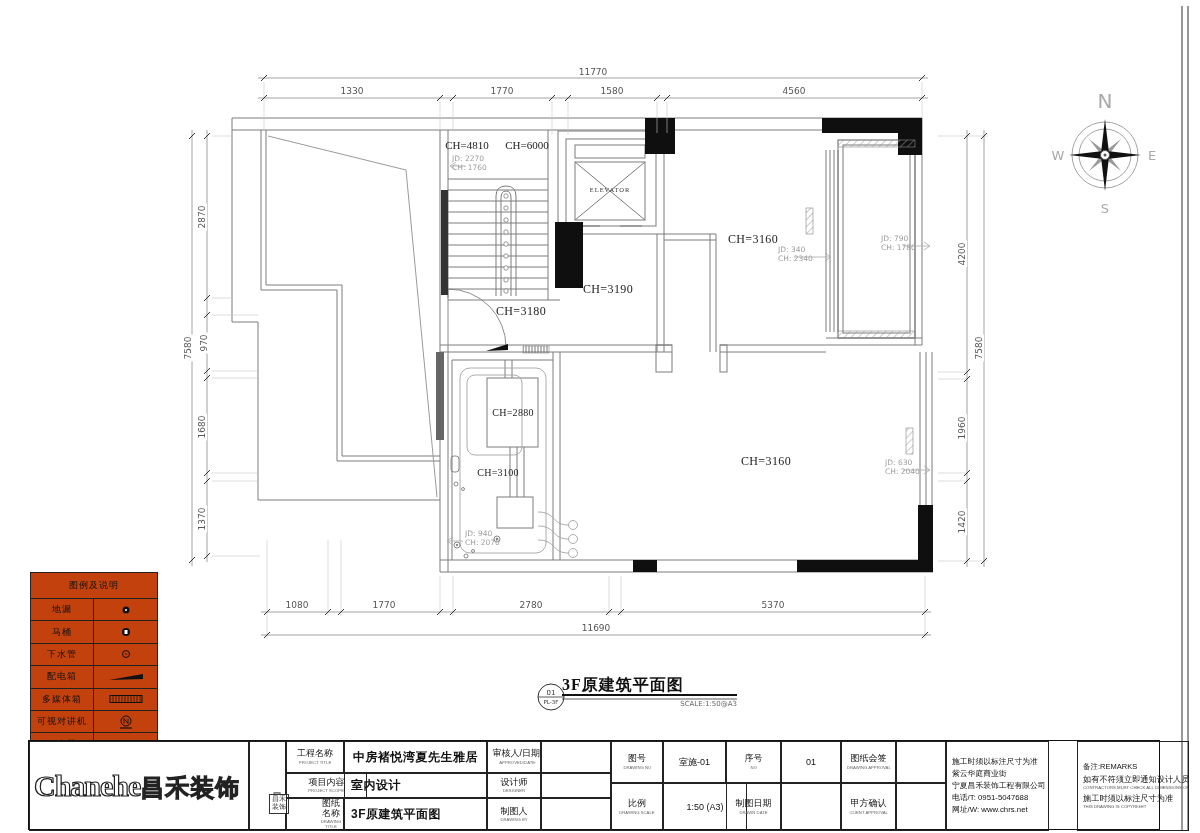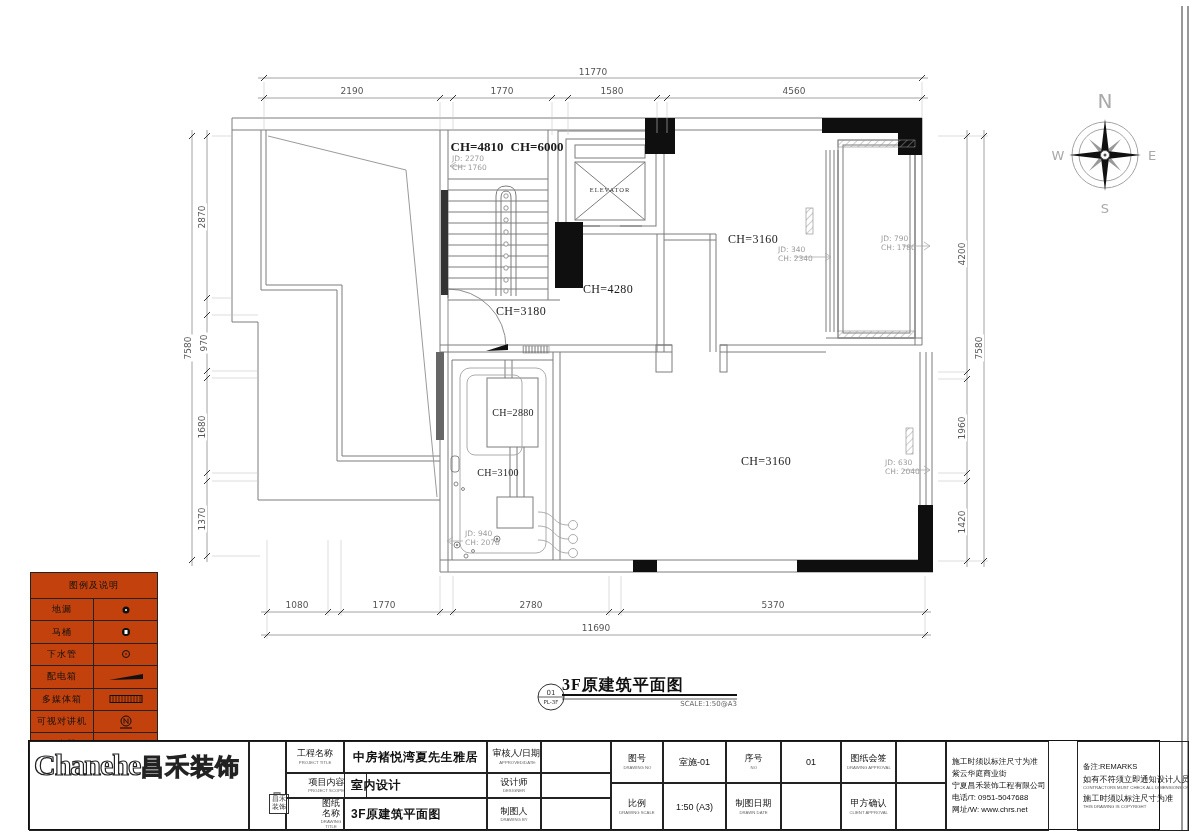--- a/index.html
+++ b/index.html
@@ -4,21 +4,21 @@
 <style>
   html,body{margin:0;padding:0;background:#fff;}
   .sheet{position:relative;width:1200px;height:833px;background:#fff;overflow:hidden;
          font-family:"Liberation Sans",sans-serif;}
   .sheet svg.base{position:absolute;left:0;top:0;}
   
   .lbl{position:absolute;font-family:"Liberation Serif",serif;color:#1c1c1c;white-space:nowrap;}
   .chx{transform:translateX(-50%);}
   .ch{font-size:12px;letter-spacing:.4px;}
   .ch-m{font-size:10px;letter-spacing:.3px;}
-  .ch-sm{font-size:13px;font-weight:bold;margin-left:10px;}
+  .ch-sm{font-size:11px;font-weight:normal;}
   .elev{font-size:6.5px;letter-spacing:1px;color:#333;}
   .jd{position:absolute;font-family:"DejaVu Sans",sans-serif;font-size:7.5px;line-height:1.2;
       color:#9c9c9c;white-space:nowrap;}
   
   .dim{position:absolute;font-family:"DejaVu Sans",sans-serif;font-size:9px;color:#555;
        background:#fff;padding:0 2px;white-space:nowrap;transform:translateX(-50%);}
   .dimv{transform:translate(-50%,-50%) rotate(-90deg);}
   
   .cmp{position:absolute;font-family:"DejaVu Sans",sans-serif;color:#a9a9a9;
        transform:translate(-50%,-50%);}
@@ -41,21 +41,21 @@
   
   .tb{position:absolute;left:28px;top:740px;width:1132px;height:90px;border:1.8px solid #111;
       box-sizing:border-box;background:#fff;}
   .cell{position:absolute;border:0.8px solid #222;box-sizing:border-box;display:flex;
         flex-direction:column;align-items:center;justify-content:center;text-align:center;
         overflow:hidden;}
   .fl{font-size:9px;color:#111;line-height:1.1;}
   .fe{font-size:5px;color:#666;line-height:1.2;transform:scale(.85);}
   .fv{font-size:12px;font-weight:bold;color:#111;letter-spacing:.5px;}
   .fv2{font-size:9px;color:#111;}
-  .logo-cell{display:flex;flex-direction:column;justify-content:flex-start;align-items:flex-start;
+  .logo-cell{display:flex;flex-direction:column;justify-content:center;align-items:flex-start;
              padding:6px 4px;}
   .logo-row{white-space:nowrap;}
   .logo-en{font-family:"Liberation Serif",serif;font-weight:bold;font-size:30px;color:#fff;
            -webkit-text-stroke:1.2px #222;letter-spacing:-1px;}
   .logo-cn{font-size:24px;font-weight:bold;color:#fff;-webkit-text-stroke:1px #222;letter-spacing:1px;}
   .slogan{font-size:21px;font-weight:bold;color:#fff;-webkit-text-stroke:.8px #333;
           letter-spacing:6px;font-style:italic;}
   .vert-cell{writing-mode:vertical-rl;font-size:12px;color:#fff;-webkit-text-stroke:.6px #555;
              letter-spacing:3px;padding-top:4px;align-items:center;justify-content:flex-start;}
   .seal{position:absolute;left:240px;top:53px;width:18px;height:18px;border:1.5px solid #333;
@@ -244,21 +244,21 @@
     <path d="M538,800 C548,772 556,792 562,772 C568,754 574,794 588,762 M532,792 C552,788 578,780 606,764 M560,784 C566,778 572,780 578,772" stroke="#1a1a1a" stroke-width="1.6" fill="none"></path>
   </svg>
 
   <div class="lbl ch-sm chx" style="left:467px;top:139px;">CH=4810</div>
   <div class="lbl ch-sm chx" style="left:527px;top:139px;">CH=6000</div>
   <div class="jd" style="left:452px;top:154px;">
     <div>JD: 2270</div>
     <div>CH: 1760</div>
   </div>
   <div class="lbl elev chx" style="left:610px;top:186px;">ELEVATOR</div>
-  <div class="lbl ch chx" style="left:608px;top:282px;">CH=4280</div>
+  <div class="lbl ch chx" style="left:608px;top:282px;">CH=3190</div>
   <div class="lbl ch chx" style="left:521px;top:304px;">CH=3180</div>
   <div class="lbl ch chx" style="left:753px;top:232px;">CH=3160</div>
   <div class="jd" style="left:778px;top:245px;">
     <div>JD: 340</div>
     <div>CH: 2340</div>
   </div>
   <div class="jd" style="left:881px;top:234px;">
     <div>JD: 790</div>
     <div>CH: 1780</div>
   </div>
@@ -268,21 +268,21 @@
     <div>JD: 940</div>
     <div>CH: 2070</div>
   </div>
   <div class="lbl ch chx" style="left:766px;top:454px;">CH=3160</div>
   <div class="jd" style="left:885px;top:458px;">
     <div>JD: 630</div>
     <div>CH: 2040</div>
   </div>
 
   <div class="dim" style="left:593px;top:67px;">11770</div>
-  <div class="dim" style="left:352px;top:86px;">2190</div>
+  <div class="dim" style="left:352px;top:86px;">1330</div>
   <div class="dim" style="left:502px;top:86px;">1770</div>
   <div class="dim" style="left:612px;top:86px;">1580</div>
   <div class="dim" style="left:794px;top:86px;">4560</div>
 
   <div class="dim" style="left:297px;top:600px;">1080</div>
   <div class="dim" style="left:384px;top:600px;">1770</div>
   <div class="dim" style="left:531px;top:600px;">2780</div>
   <div class="dim" style="left:773px;top:600px;">5370</div>
   <div class="dim" style="left:596px;top:623px;">11690</div>
 
@@ -440,21 +440,21 @@
     <div class="cell" style="left:812px;top:0;width:55px;height:42px;">
       <div class="fl">图纸会签</div>
       <div class="fe">DRAWING APPROVAL</div>
     </div>
     <div class="cell" style="left:867px;top:0;width:50px;height:42px;"></div>
 
     <div class="cell" style="left:582px;top:42px;width:52px;height:48px;">
       <div class="fl">比例</div>
       <div class="fe">DRAWING SCALE</div>
     </div>
-    <div class="cell" style="left:634px;top:42px;width:63px;height:48px;align-items:center;">
+    <div class="cell" style="left:634px;top:42px;width:84px;height:48px;align-items:center;">
       <div class="fv2">1:50 (A3)</div>
     </div>
     <div class="cell" style="left:697px;top:42px;width:55px;height:48px;">
       <div class="fl">制图日期</div>
       <div class="fe">DRAWN DATE</div>
     </div>
     <div class="cell" style="left:752px;top:42px;width:60px;height:48px;"></div>
     <div class="cell" style="left:812px;top:42px;width:55px;height:48px;">
       <div class="fl">甲方确认</div>
       <div class="fe">CLIENT APPROVAL</div>

